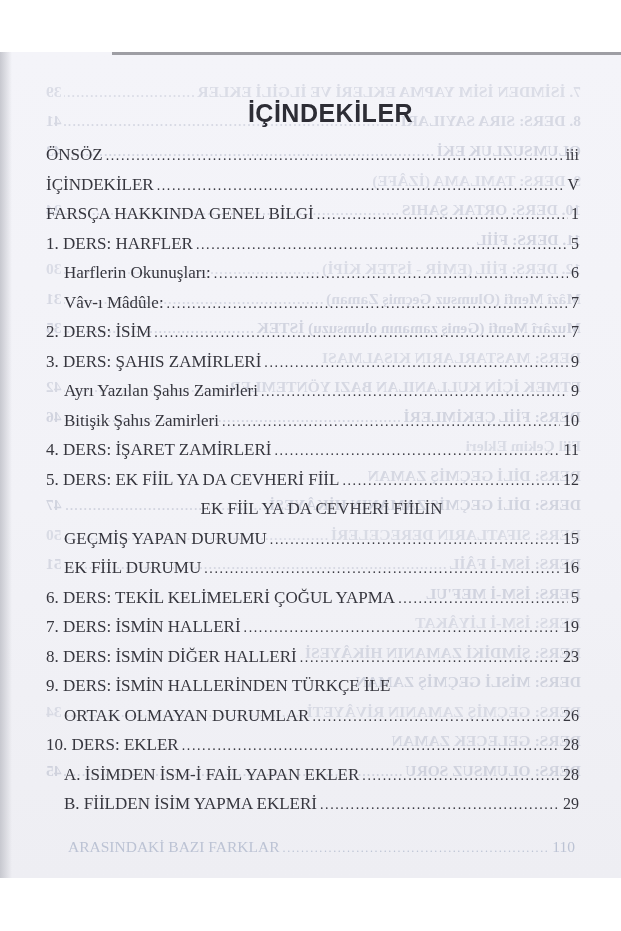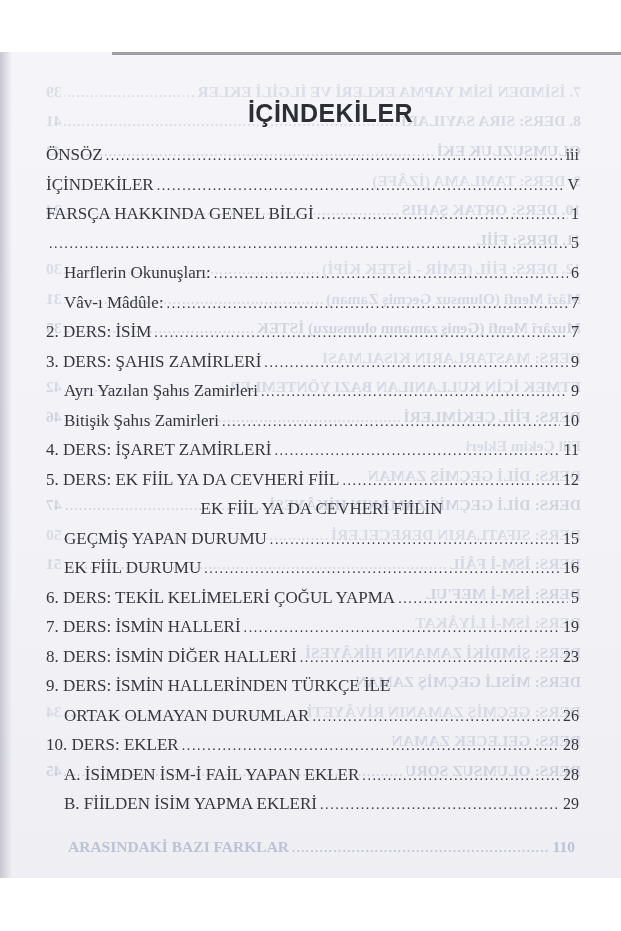--- a/index.html
+++ b/index.html
@@ -51,21 +51,21 @@
     position:absolute;left:46px;right:40px;
     display:flex;align-items:baseline;
     transform:scaleX(-1);
     font-size:15.5px;font-weight:bold;white-space:nowrap;overflow:hidden;
     filter:blur(.6px);
   }
   .gline .leader{font-size:12px;}
   .gfooter{
     position:absolute;top:786px;left:68px;right:46px;
     display:flex;align-items:baseline;
-    color:#bcc3d4;font-size:15.5px;font-weight:bold;
+    color:#bcc3d4;font-size:15.5px;font-weight:normal;
     white-space:nowrap;overflow:hidden;filter:blur(.45px);
   }
   .gfooter .leader{font-size:12px;letter-spacing:1.6px;flex:1;overflow:hidden;margin:0 3px;}
 </style>
 </head>
 <body>
 
 <div class="page">
   <div class="edge-left"></div>
   <div class="smudge"></div>
@@ -195,20 +195,21 @@
         <span>İÇİNDEKİLER</span>
         <span class="leader">................................................................................................................................................................</span>
         <span class="pagenum">V</span>
       </div>
       <div class="row main">
         <span>FARSÇA HAKKINDA GENEL BİLGİ</span>
         <span class="leader">................................................................................................................................................................</span>
         <span class="pagenum">1</span>
       </div>
       <div class="row main">
+        <span>1. DERS: HARFLER</span>
         <span class="leader">................................................................................................................................................................</span>
         <span class="pagenum">5</span>
       </div>
       <div class="row sub">
         <span>Harflerin Okunuşları:</span>
         <span class="leader">................................................................................................................................................................</span>
         <span class="pagenum">6</span>
       </div>
       <div class="row sub">
         <span>Vâv-ı Mâdûle:</span>

